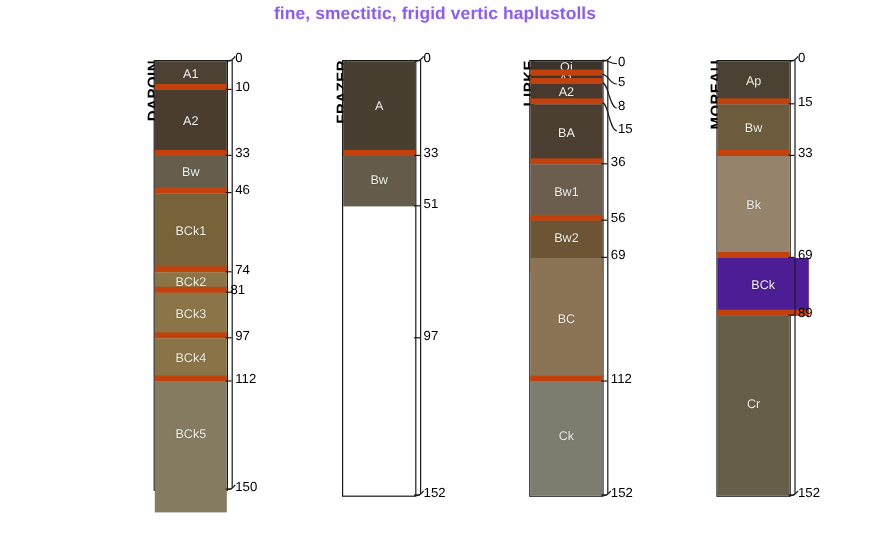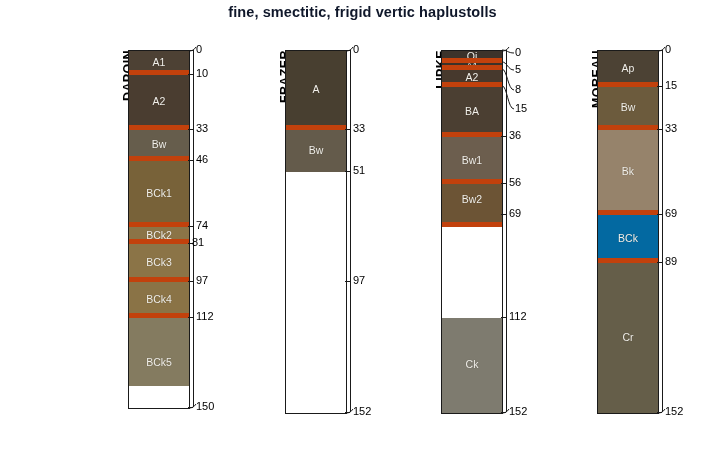--- a/index.html
+++ b/index.html
@@ -17,21 +17,21 @@
   }
   #plot-title {
     position: absolute;
     top: 4px;
     left: 0;
     width: 725px;
     text-align: center;
     font-size: 14.5px;
     font-weight: bold;
     letter-spacing: 0.1px;
-    color: #0f172a;
+    color: #8b5cf6;
   }
   #profiles-area {
     position: absolute;
     left: 0;
     top: 0;
     width: 725px;
     height: 450px;
   }
   .profile-panel {
     position: absolute;
@@ -120,21 +120,21 @@
         </div>
         <div class="horizon" style="top: 176.237px; height: 16.6711px; width: 60px; background: rgb(139, 116, 71);">
           <span class="horizon-name" style="top: 1.33553px;">BCk2</span>
         </div>
         <div class="horizon" style="top: 192.908px; height: 38.1053px; width: 60px; background: rgb(139, 116, 71);">
           <span class="horizon-name" style="top: 12.0526px;">BCk3</span>
         </div>
         <div class="horizon" style="top: 231.013px; height: 35.7237px; width: 60px; background: rgb(138, 115, 70);">
           <span class="horizon-name" style="top: 10.8618px;">BCk4</span>
         </div>
-        <div class="horizon" style="top: 266.737px; height: 68px; width: 60px; background: rgb(132, 123, 96); border-bottom: none;">
+        <div class="horizon" style="top: 266.737px; height: 109px; width: 60px; background: rgb(132, 123, 96); border-bottom: none;">
           <span class="horizon-name" style="top: 38.25px;">BCk5</span>
         </div>
       </div>
       <div class="depth-axis" style="left: 193px; top: 50px; height: 357.237px;"></div>
       <div class="depth-tick" style="left: 188px; top: 50px;"></div>
       <div class="depth-text" style="left: 196px; top: 44px;">0</div>
       <div class="depth-tick" style="left: 188px; top: 73.8158px;"></div>
       <div class="depth-text" style="left: 196px; top: 67.8158px;">10</div>
       <div class="depth-tick" style="left: 188px; top: 128.592px;"></div>
       <div class="depth-text" style="left: 196px; top: 122.592px;">33</div>
@@ -187,20 +187,23 @@
         </div>
         <div class="horizon" style="top: 35.7237px; height: 50.0132px; width: 60px; background: rgb(75, 63, 50);">
           <span class="horizon-name" style="top: 18.0066px;">BA</span>
         </div>
         <div class="horizon" style="top: 85.7368px; height: 47.6316px; width: 60px; background: rgb(108, 94, 78);">
           <span class="horizon-name" style="top: 16.8158px;">Bw1</span>
         </div>
         <div class="horizon" style="top: 133.368px; height: 43px; width: 60px; background: rgb(108, 84, 53);">
           <span class="horizon-name" style="top: 8.48026px;">Bw2</span>
         </div>
+        <div class="horizon" style="top: 164.329px; height: 102.408px; width: 60px; background: rgb(139, 115, 85);">
+          <span class="horizon-name" style="top: 44.2039px;">BC</span>
+        </div>
         <div class="horizon" style="top: 266.737px; height: 95.2632px; width: 60px; background: rgb(126, 123, 111); border-bottom: none;">
           <span class="horizon-name" style="top: 40.6316px;">Ck</span>
         </div>
       </div>
       <div class="depth-axis" style="left: 506px; top: 50px; height: 362px;"></div>
       <svg class="leader-svg" width="18" height="1" style="left: 502px; top: 0px;">
         <path d="M 0 50 C 5 50, 6 53, 12 53" stroke="#1a1a1a" stroke-width="1" fill="none"></path>
       </svg>
       <div class="depth-text" style="left: 515px; top: 47px;">0</div>
       <svg class="leader-svg" width="18" height="1" style="left: 502px; top: 0px;">
@@ -231,21 +234,21 @@
       <div class="column-stack" style="left: 597px; top: 50px; width: 60px; height: 362px;">
         <div class="horizon" style="top: 0px; height: 35.7237px; width: 60px; background: rgb(76, 66, 52);">
           <span class="horizon-name" style="top: 10.8618px;">Ap</span>
         </div>
         <div class="horizon" style="top: 35.7237px; height: 42.8684px; width: 60px; background: rgb(108, 91, 61);">
           <span class="horizon-name" style="top: 14.4342px;">Bw</span>
         </div>
         <div class="horizon" style="top: 78.5921px; height: 85.7368px; width: 60px; background: rgb(150, 131, 107);">
           <span class="horizon-name" style="top: 35.8684px;">Bk</span>
         </div>
-        <div class="horizon" style="top: 164.329px; height: 47.6316px; width: 60px; background: #0369a1;">
+        <div class="horizon" style="top: 164.329px; height: 47.6316px; width: 76px; background: #4c1d95;">
           <span class="horizon-name" style="top: 16.8158px;">BCk</span>
         </div>
         <div class="horizon" style="top: 211.961px; height: 150.039px; width: 60px; background: rgb(101, 94, 73); border-bottom: none;">
           <span class="horizon-name" style="top: 68.0197px;">Cr</span>
         </div>
       </div>
       <div class="depth-axis" style="left: 662px; top: 50px; height: 362px;"></div>
       <div class="depth-tick" style="left: 657px; top: 50px;"></div>
       <div class="depth-text" style="left: 665px; top: 44px;">0</div>
       <div class="depth-tick" style="left: 657px; top: 85.7237px;"></div>

